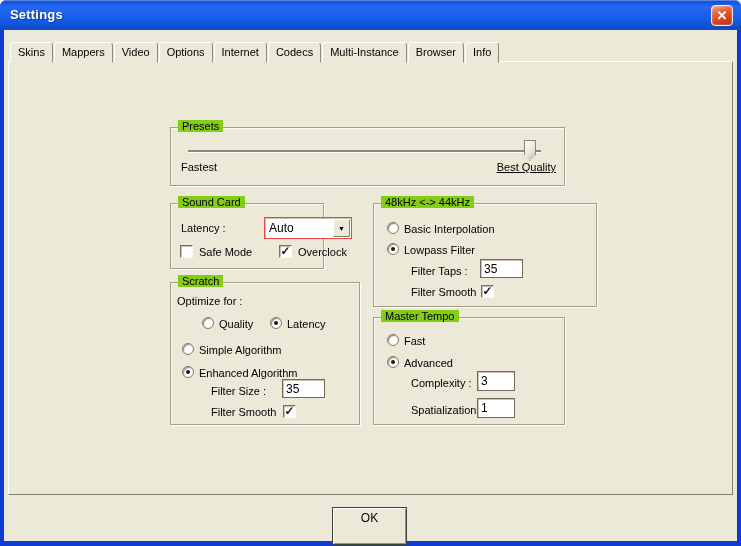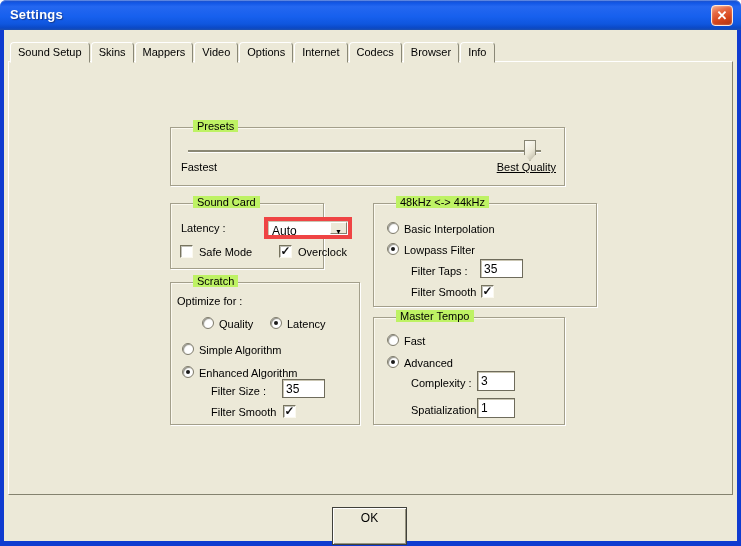--- a/index.html
+++ b/index.html
@@ -31,21 +31,21 @@
     border:1px solid; border-color:#FFFFFF #8A8877 #ECE9D8 #FFFFFF;
     border-radius:4px 4px 0 0; margin-right:1px; white-space:nowrap; cursor:default; }
   .tab.active { height:25px; padding-top:5px; border-bottom:1px solid #ECE9D8; position:relative; top:1px; z-index:4; }
 
   .panel { position:absolute; left:8px; top:61px; width:725px; height:434px; background:#ECE9D8;
     border:1px solid; border-color:#FFFFFF #84826F #84826F #FFFFFF; z-index:1; }
 
   
   .group { position:absolute; border:1px solid #A39F8B;
     box-shadow:1px 1px 0 #FFFFFF, inset 1px 1px 0 #FBF9EF; z-index:2; }
-  .group-title { position:absolute; top:-8px; left:22px; background:#bef264; padding:0 4px; white-space:nowrap; }
+  .group-title { position:absolute; top:-8px; left:7px; background:#84cc16; padding:0 4px; white-space:nowrap; }
 
   .lbl { position:absolute; white-space:nowrap; }
 
   
   .slider-track { position:absolute; height:2px; background:#8A8874; box-shadow:0 1px 0 #FFFFFF; }
   .slider-thumb { position:absolute; width:12px; height:21px;
     background:linear-gradient(135deg,#FDFCF7 0%,#ECE9D8 55%,#B9B5A2 100%);
     border:1px solid #888674;
     clip-path:polygon(0 0,100% 0,100% 68%,50% 100%,0 68%); }
 
@@ -57,21 +57,21 @@
     border:1px solid; border-color:#77745F #FBF9EF #FBF9EF #77745F;
     box-shadow:inset 1px 1px 0 rgba(120,118,100,.45);
     font-size:12px; font-weight:bold; line-height:11px; text-align:center; color:#111; }
 
   
   .tinput { position:absolute; background:#fff; border:1px solid #6E6B5B;
     box-shadow:inset 1px 1px 0 #C9C5B2; font-family:"Liberation Sans",sans-serif;
     font-size:12px; padding:0 0 0 3px; color:#000; }
 
   
-  .dropdown { position:absolute; background:#fff; border:4px solid #ef4444;
+  .dropdown { position:absolute; background:#fff; border:1px solid #ef4444;
     box-shadow:inset 1px 1px 0 #C9C5B2; }
   .dropdown .value { position:absolute; left:4px; top:3px; font-size:12px; }
   .dropdown .arrow-btn { position:absolute; right:1px; top:1px; bottom:1px; width:17px;
     background:#ECE9D8; border:1px solid; border-color:#FFFFFF #84826F #84826F #FFFFFF;
     text-align:center; font-size:7px; line-height:17px; color:#000; }
 
   
   .ok-btn { position:absolute; left:332px; top:507px; width:75px; height:38px;
     background:#ECE9D8; border:1px solid #40403A;
     box-shadow:inset 1px 1px 0 #FFFFFF, inset -1px -1px 0 #97947F;
@@ -85,27 +85,27 @@
   <div class="titlebar">
     <span class="title-text">Settings</span>
     <div class="close-btn">
       <span>✕</span>
     </div>
   </div>
 
   <div class="client"></div>
 
   <div class="tabstrip">
-    <div class="tab">Sound Setup</div>
     <div class="tab">Skins</div>
     <div class="tab">Mappers</div>
     <div class="tab">Video</div>
     <div class="tab">Options</div>
     <div class="tab">Internet</div>
     <div class="tab">Codecs</div>
+    <div class="tab">Multi-Instance</div>
     <div class="tab">Browser</div>
     <div class="tab">Info</div>
   </div>
 
   <div class="panel"></div>
 
   <div class="group" style="left:170px;top:127px;width:395px;height:59px;">
     <span class="group-title">Presets</span>
     <div class="slider-track" style="left:17px;top:22px;width:353px;"></div>
     <div class="slider-thumb" style="left:353px;top:12px;"></div>

